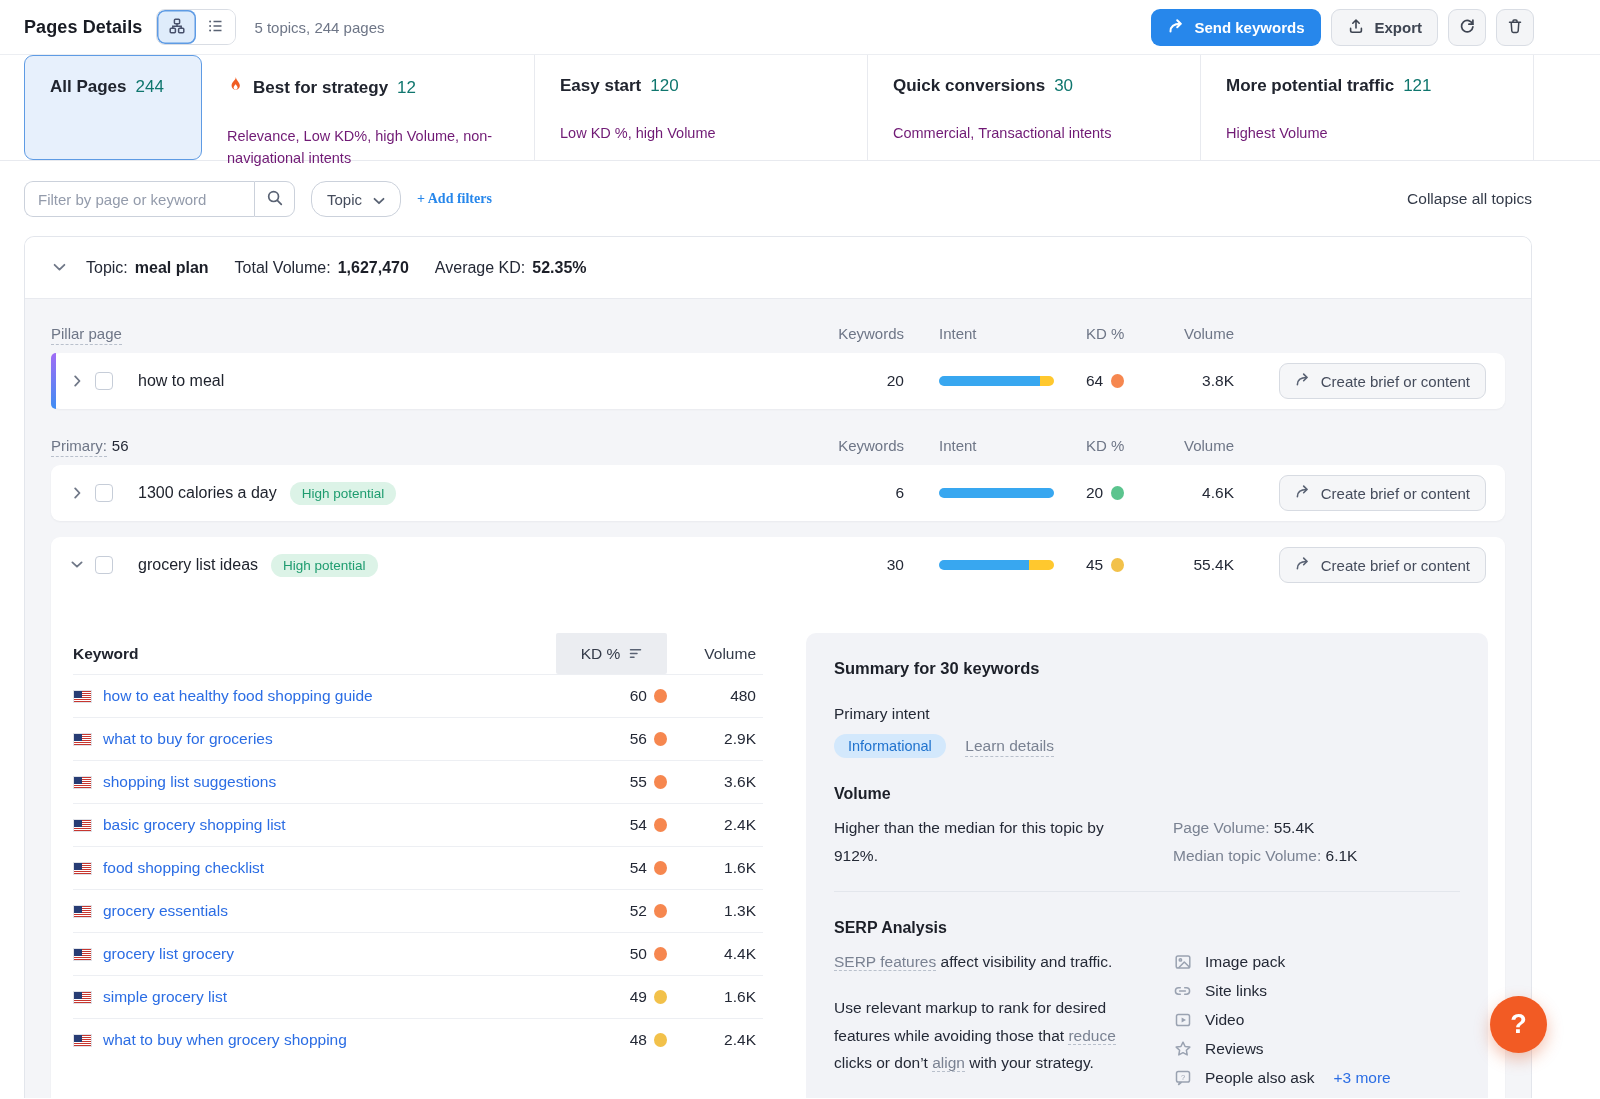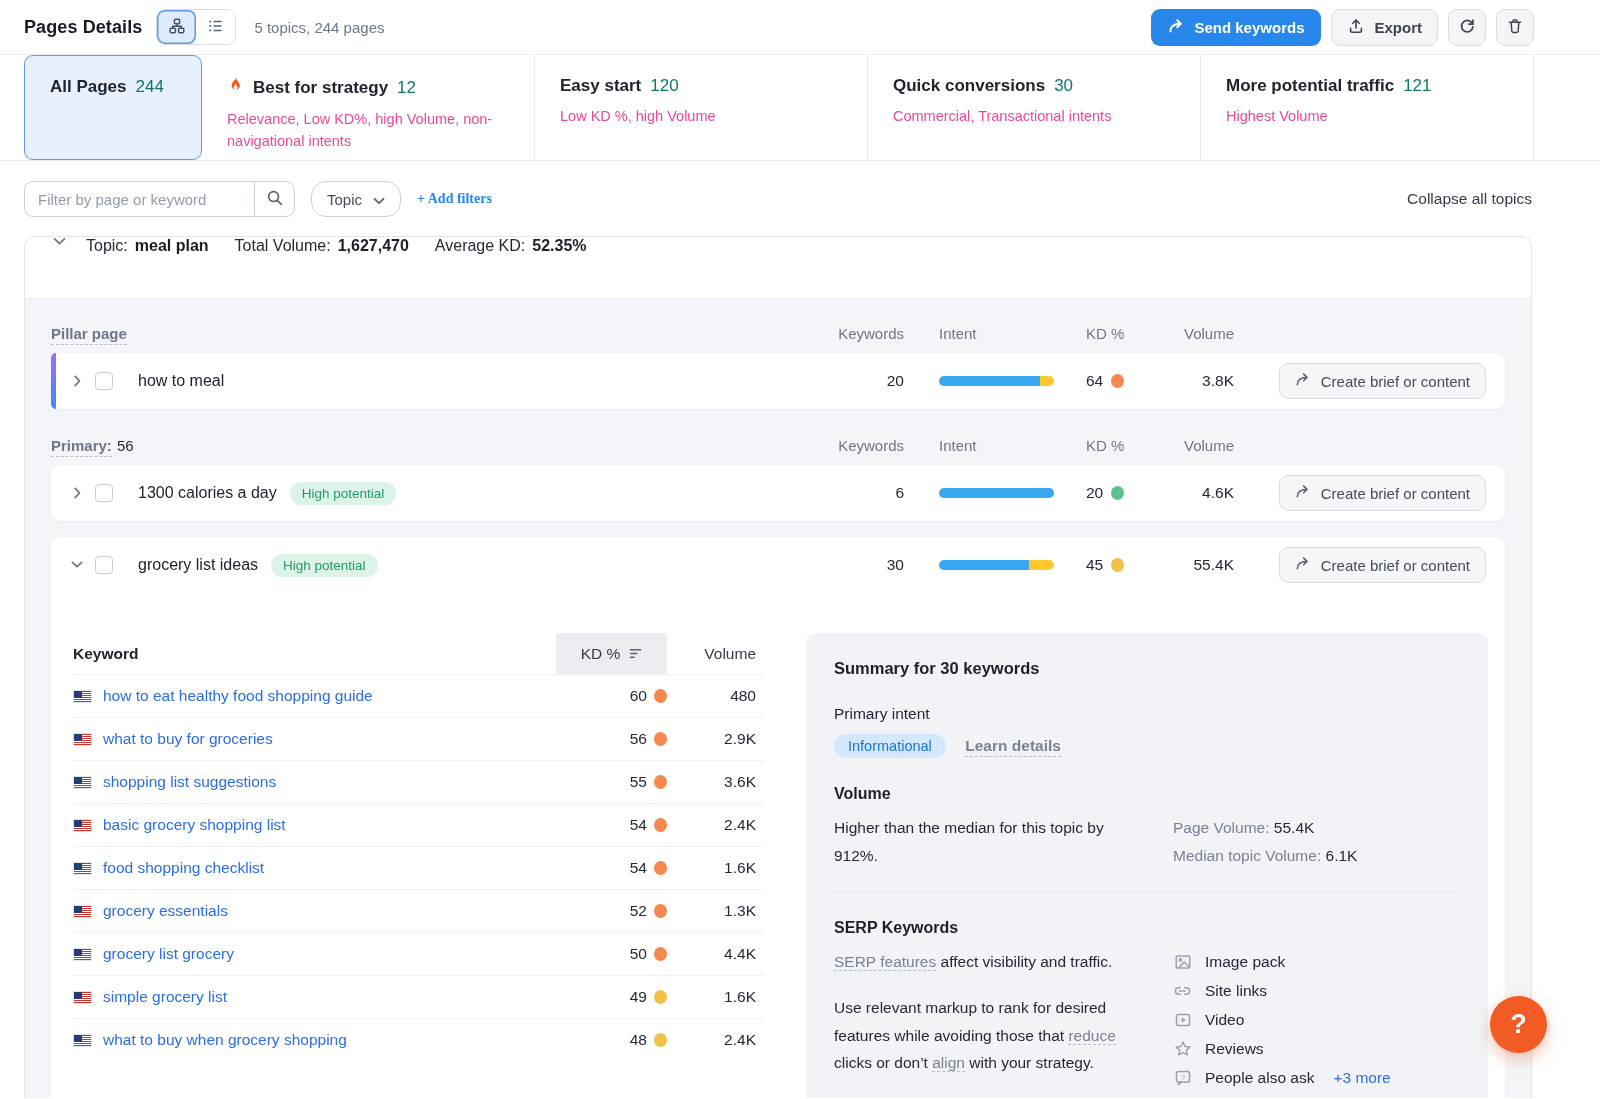--- a/index.html
+++ b/index.html
@@ -18,45 +18,45 @@
   .btn-primary { background:#2787EB; border:none; color:#fff; font-weight:700; padding:0 17px; }
   .btn-gray { background:#F4F5F7; border:1px solid #D9DDE4; color:#3E4552; font-weight:700; padding:0 15px; }
   .btn-gray.icon-only { width:38px; padding:0; justify-content:center; }
 
   
   .tabstrip { display:flex; border-bottom:1px solid #E8EAEF; padding:0 66px 0 24px; height:106px; align-items:stretch; }
   .tab { position:relative; padding:21px 25px 0; border-right:1px solid #E8EAEF; cursor:pointer; flex:1; }
   .tab.selected { flex:none; width:178px; background:#E7F0FC; border:1.5px solid #5E9BE4; border-radius:9px; }
   .tab-title { display:flex; align-items:center; gap:9px; font-size:17px; font-weight:700; color:#20242E; white-space:nowrap; }
   .tab-count { color:#0f766e; font-weight:400; }
-  .tab-desc { margin-top:9px; font-size:14.5px; color:#ec4899; line-height:1.55; }
+  .tab-desc { margin-top:26px; font-size:14.5px; color:#701a75; line-height:1.55; }
 
   
   .filterbar { display:flex; align-items:center; gap:16px; padding:20px 68px 19px 24px;justify-content:flex-end; }
   .search-group { display:flex; height:36px; }
   .search-input { width:230px; border:1px solid #CBD1DB; border-right:none; border-radius:9px 0 0 9px; padding:0 13px; font-size:15px; color:#242936; outline:none; font-family:inherit; }
   .search-input::placeholder { color:#939BAB; }
   .search-btn { width:41px; border:1px solid #CBD1DB; border-radius:0 9px 9px 0; background:#fff; cursor:pointer; display:flex; align-items:center; justify-content:center; }
   .dropdown { height:36px; padding:0 15px; display:flex; align-items:center; gap:11px; border:1px solid #CBD1DB; border-radius:15px; background:#fff; font-size:15px; color:#454C5C; cursor:pointer; }
   .add-filters { color:#2787EB; font-size:14px; font-weight:600; cursor:pointer; text-decoration:none;font-family:Liberation Serif, serif; }
   .collapse-link { margin-left:auto; font-size:15.5px; color:#343B49; cursor:pointer; text-decoration:none; }
 
   
   .main-card { margin:0 68px 0 24px; height:862px; border:1px solid #E3E6EC; border-bottom:none; border-radius:10px 10px 0 0; background:#F4F5F8; overflow:hidden; }
-  .topic-header { height:62px; background:#fff; border-bottom:1px solid #E8EAEF; display:flex; align-items:flex-start; padding:0 28px; font-size:16px; cursor:pointer; }
+  .topic-header { height:62px; background:#fff; border-bottom:1px solid #E8EAEF; display:flex; align-items:center; padding:0 28px; font-size:16px; cursor:pointer; }
   .topic-header .chev { margin-right:20px; display:flex; }
   .t-label { color:#242936; margin-right:7px; }
   .t-value { font-weight:700; color:#1C1F28; margin-right:26px; }
   .card-body { padding:14px 26px 0; }
 
   
   .row-grid { display:grid; grid-template-columns:30px 34px 625px 150px 160px 80px 90px 1fr; align-items:center; padding:0 19px 0 14px; }
   .section-head { height:40px; color:#6E7687; font-size:15px; }
   .sec-span { grid-column:1/4; margin-left:-14px; }
-  .dashed { border-bottom:1px dashed #B9C0CC; padding-bottom:2px; cursor:help;font-weight:bold; }
+  .dashed { border-bottom:1px dashed #B9C0CC; padding-bottom:2px; cursor:help; }
   .sec-count { color:#242936; margin-left:5px; }
   .col-kw { text-align:right; }
   .col-intent { padding-left:35px; }
   .col-kd { padding-left:22px; }
   .col-vol { text-align:right; }
 
   .row-card { position:relative; background:#fff; border-radius:9px; box-shadow:0 1px 2px rgba(33,41,60,.05); margin-bottom:16px; }
   .row-card > .row-grid { height:56px; }
   .accent { position:absolute; left:0; top:0; bottom:0; width:5px; border-radius:9px 0 0 9px; background:linear-gradient(180deg,#A06CF5,#3E8DF3); }
   .expand-btn { width:24px; height:24px; border:none; background:transparent; cursor:pointer; display:flex; align-items:center; justify-content:center; padding:0; }
@@ -499,21 +499,21 @@
             </div>
             <div class="sum-heading">Volume</div>
             <div class="two-col">
               <div class="left-col">Higher than the median for this topic by 912%.</div>
               <div class="right-col">
                 <div><span class="metric-label">Page Volume:</span> <span class="metric-value">55.4K</span></div>
                 <div><span class="metric-label">Median topic Volume:</span> <span class="metric-value">6.1K</span></div>
               </div>
             </div>
             <div class="divider"></div>
-            <div class="sum-heading">SERP Keywords</div>
+            <div class="sum-heading">SERP Analysis</div>
             <div class="two-col">
               <div class="left-col">
                 <p class="serp-p"><span class="dashed-term">SERP features</span><span> affect visibility and traffic.</span></p>
                 <p class="serp-p"><span>Use relevant markup to rank for desired features while avoiding those that </span><span class="dashed-term">reduce</span><span> clicks or don’t </span><span class="dashed-term">align</span><span> with your strategy.</span></p>
               </div>
               <div class="right-col">
                 <div class="serp-feature">
                   <span class="sf-icon">
                       <svg width="18" height="18" viewBox="0 0 18 18" fill="none" stroke="#9AA2B1" stroke-width="1.5" stroke-linejoin="round">
                         <rect x="2.2" y="3" width="13.6" height="12" rx="1.8"></rect>

